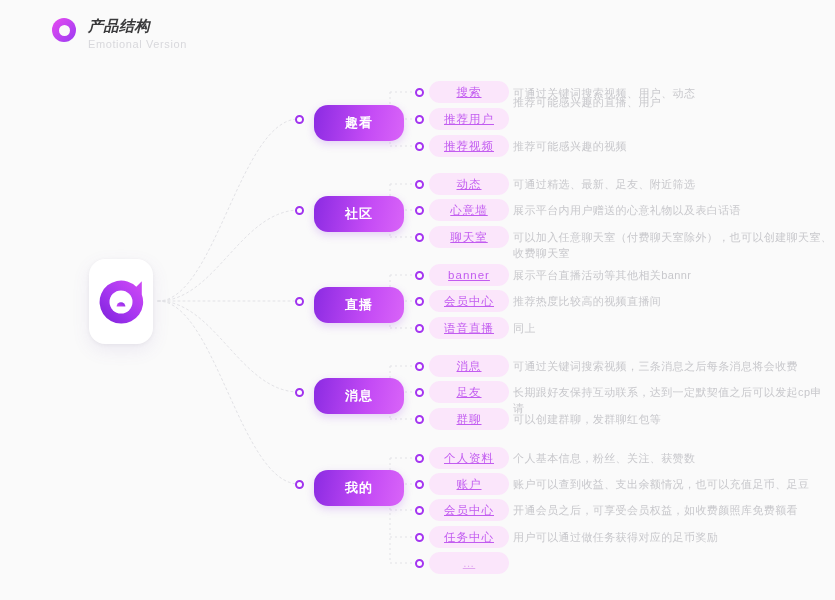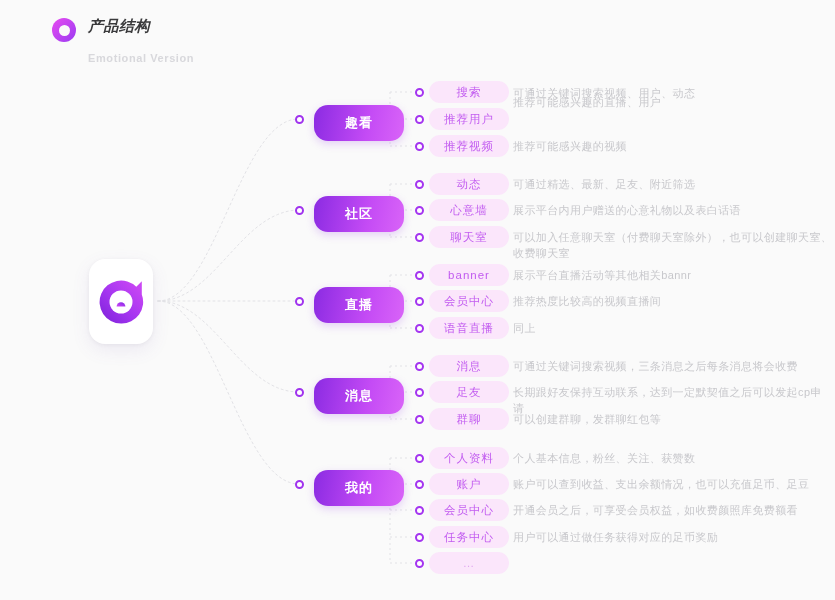--- a/index.html
+++ b/index.html
@@ -19,21 +19,21 @@
     background:linear-gradient(135deg,#e84bf0 0%,#9a3bf2 100%);
     position:relative;flex:none;margin-top:2px;
   }
   .logo-ring::after{
     content:"";position:absolute;left:50%;top:50%;
     width:11px;height:11px;margin:-5.5px 0 0 -5.5px;
     border-radius:50%;background:#fafafa;
   }
   .htext{display:flex;flex-direction:column;}
   .htitle{font-size:15px;font-weight:bold;color:#3a3a3c;letter-spacing:.5px;line-height:20px;font-style:italic;}
-  .hsub{font-size:11px;color:#d8d8dc;line-height:16px;letter-spacing:.6px;margin-top:14px;font-weight:bold;}
+  .hsub{font-size:11px;color:#d8d8dc;line-height:16px;letter-spacing:.6px;margin-top:0;}
 
   
   .root-card{
     position:absolute;left:89px;top:259px;width:64px;height:85px;
     background:#ffffff;border-radius:16px;
     box-shadow:0 6px 18px rgba(120,90,180,.10),0 1px 4px rgba(0,0,0,.05);
     display:flex;align-items:center;justify-content:center;
   }
   .root-mark{position:relative;width:46px;height:46px;}
 
@@ -57,20 +57,21 @@
     box-shadow:0 3px 8px rgba(150,60,230,.22);
     white-space:nowrap;
   }
 
   .leaf-pill{
     position:absolute;height:22px;min-width:52px;padding:0 14px;
     border-radius:11px;background:#fbe6fb;
     color:#c25cf0;font-size:11.5px;letter-spacing:1px;
     display:flex;align-items:center;justify-content:center;
     white-space:nowrap;
+    text-decoration:underline;
   }
   .leaf-pill.muted{color:#e0a8ef;}
 
   .desc{
     position:absolute;font-size:11px;color:#c8c8cc;line-height:16px;
     letter-spacing:.4px;white-space:pre-line;width:320px;
   }
 </style>
 </head>
 <body>

